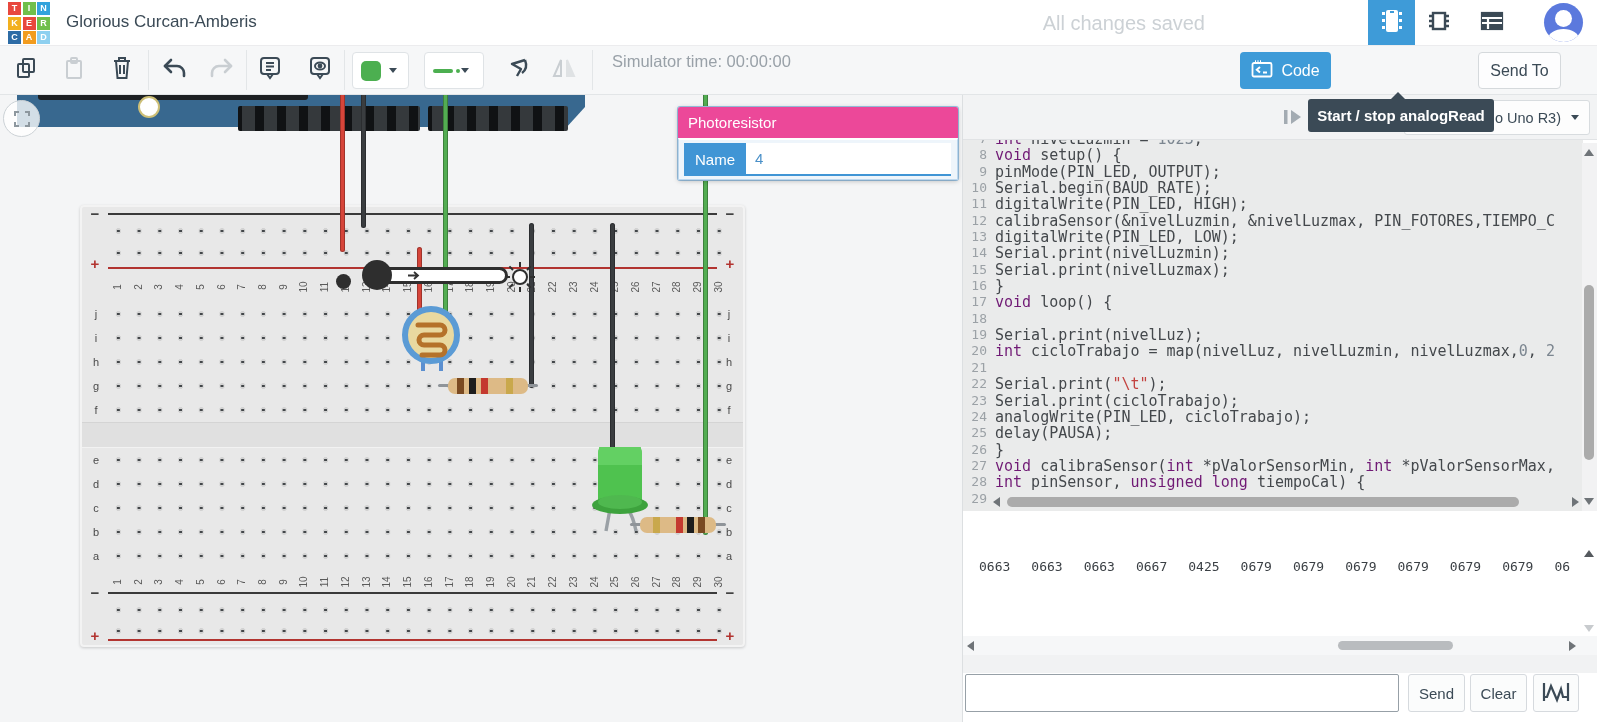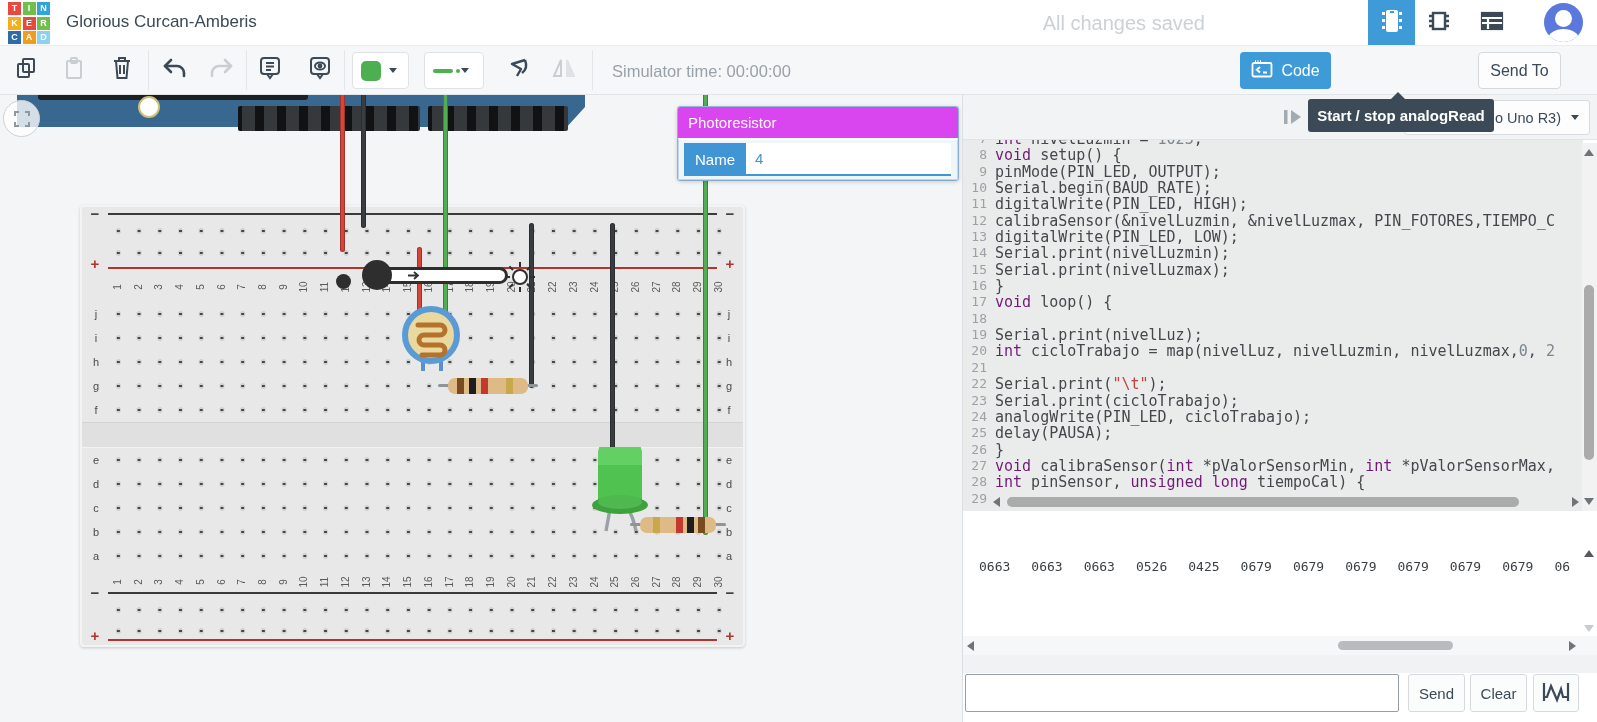--- a/index.html
+++ b/index.html
@@ -40,21 +40,21 @@
   .tbtn.disabled { color:#c9ced2; }
   .tsep { position:absolute; top:4px; width:1px; height:40px; background:#e3e6e8; }
   .dd { position:absolute; top:6px; height:37px; background:#fff; border:1px solid #dfe3e6;
     border-radius:4px; display:flex; align-items:center; padding:0 8px; gap:8px; }
   .swatch { width:20px; height:20px; border-radius:5px; background:#4caf50; }
   .wire-chip { width:20px; height:4px; border-radius:2px; background:#4caf50; position:relative; }
   .wire-chip::after { content:""; position:absolute; right:-7px; top:0; width:4px; height:4px;
     border-radius:50%; background:#4caf50; }
   .caret-down { width:0; height:0; border-left:4.5px solid transparent;
     border-right:4.5px solid transparent; border-top:5.5px solid #3b4a56; }
-  .sim-time { position:absolute; left:612px; top:16px; font-size:16.5px; color:#99a1a8; }
+  .sim-time { position:absolute; left:612px; top:6px; font-size:16.5px; color:#99a1a8; }
   .btn { position:absolute; top:6px; height:37px; border-radius:4px; font-size:16px;
     display:flex; align-items:center; justify-content:center; gap:8px; }
   .btn-code { left:1240px; width:91px; background:#3e9bd8; color:#fff; }
   .btn-stop { left:1337px; width:125px; background:#55b153; color:#fff; }
   .btn-send { left:1478px; width:83px; background:#fdfdfe; color:#3b4a56;
     border:1px solid #d5d9dc; }
 
   
   .main { position:absolute; left:0; top:95px; width:1597px; height:627px; overflow:hidden; }
   .canvas { position:absolute; left:0; top:0; width:962px; height:627px;
@@ -108,21 +108,21 @@
   .sun { position:absolute; left:505px; top:167px; z-index:8; }
   .comp { position:absolute; z-index:7; }
   .res-body { position:absolute; left:10px; top:2px; height:16px; border-radius:7px;
     background:#ddba86; overflow:hidden; }
   .res-lead { position:absolute; top:8px; height:3px; background:#8f9499; width:100%; border-radius:2px; }
   .band { position:absolute; top:0; bottom:0; width:7px; }
 
   
   .popup { position:absolute; left:678px; top:12px; width:280px; z-index:40;
     box-shadow:0 1px 5px rgba(0,0,0,.25), 0 0 0 1px #9ec7e8; border-radius:2px; }
-  .popup-header { height:31px; background:#d946ef; color:#fff; font-size:15px;
+  .popup-header { height:31px; background:#ec4899; color:#fff; font-size:15px;
     line-height:31px; padding-left:10px; border-radius:2px 2px 0 0; }
   .popup-body { position:relative; height:42px; background:#eef5fb;
     border:1px solid #bcd7ee; border-top:2px solid #fff; }
   .name-chip { position:absolute; left:5px; top:3px; width:62px; height:33px;
     background:#4095d5; color:#fff; font-size:15px; text-align:center; line-height:33px; }
   .name-input { position:absolute; left:67px; top:3px; width:205px; height:33px;
     border:none; border-bottom:2px solid #4095d5; background:#fff; color:#4a90c8;
     font-size:15px; padding-left:9px; outline:none; }
 
   
@@ -660,21 +660,21 @@
     </div>
 
     <div class="vscroll" style="right:0; top:48px; height:368px">
       <span class="tri-up abs" style="left:2px; top:6px"></span>
       <div class="thumb" style="left:2px; top:142px; width:10px; height:175px"></div>
       <span class="tri-down abs" style="left:2px; bottom:6px"></span>
     </div>
 
 
     <div class="serial-body">
-      <div class="serial-values"><span>0663</span><span>0663</span><span>0663</span><span>0526</span><span>0425</span><span>0679</span><span>0679</span><span>0679</span><span>0679</span><span>0679</span><span>0679</span><span>06</span></div>
+      <div class="serial-values"><span>0663</span><span>0663</span><span>0663</span><span>0667</span><span>0425</span><span>0679</span><span>0679</span><span>0679</span><span>0679</span><span>0679</span><span>0679</span><span>06</span></div>
     </div>
 
     <div class="vscroll" style="right:0; top:451px; height:90px; background:#fff">
       <span class="tri-up abs" style="left:2px; top:4px; border-bottom-color:#55595e"></span>
       <span class="tri-down abs" style="left:2px; bottom:4px; border-top-color:#c8cbce"></span>
     </div>
 
     <div class="serial-hscroll">
       <span class="tri-left abs" style="left:4px; top:5px"></span>
       <div class="thumb" style="left:375px; top:5px; width:115px; height:9px; background:#b9bcbf"></div>

